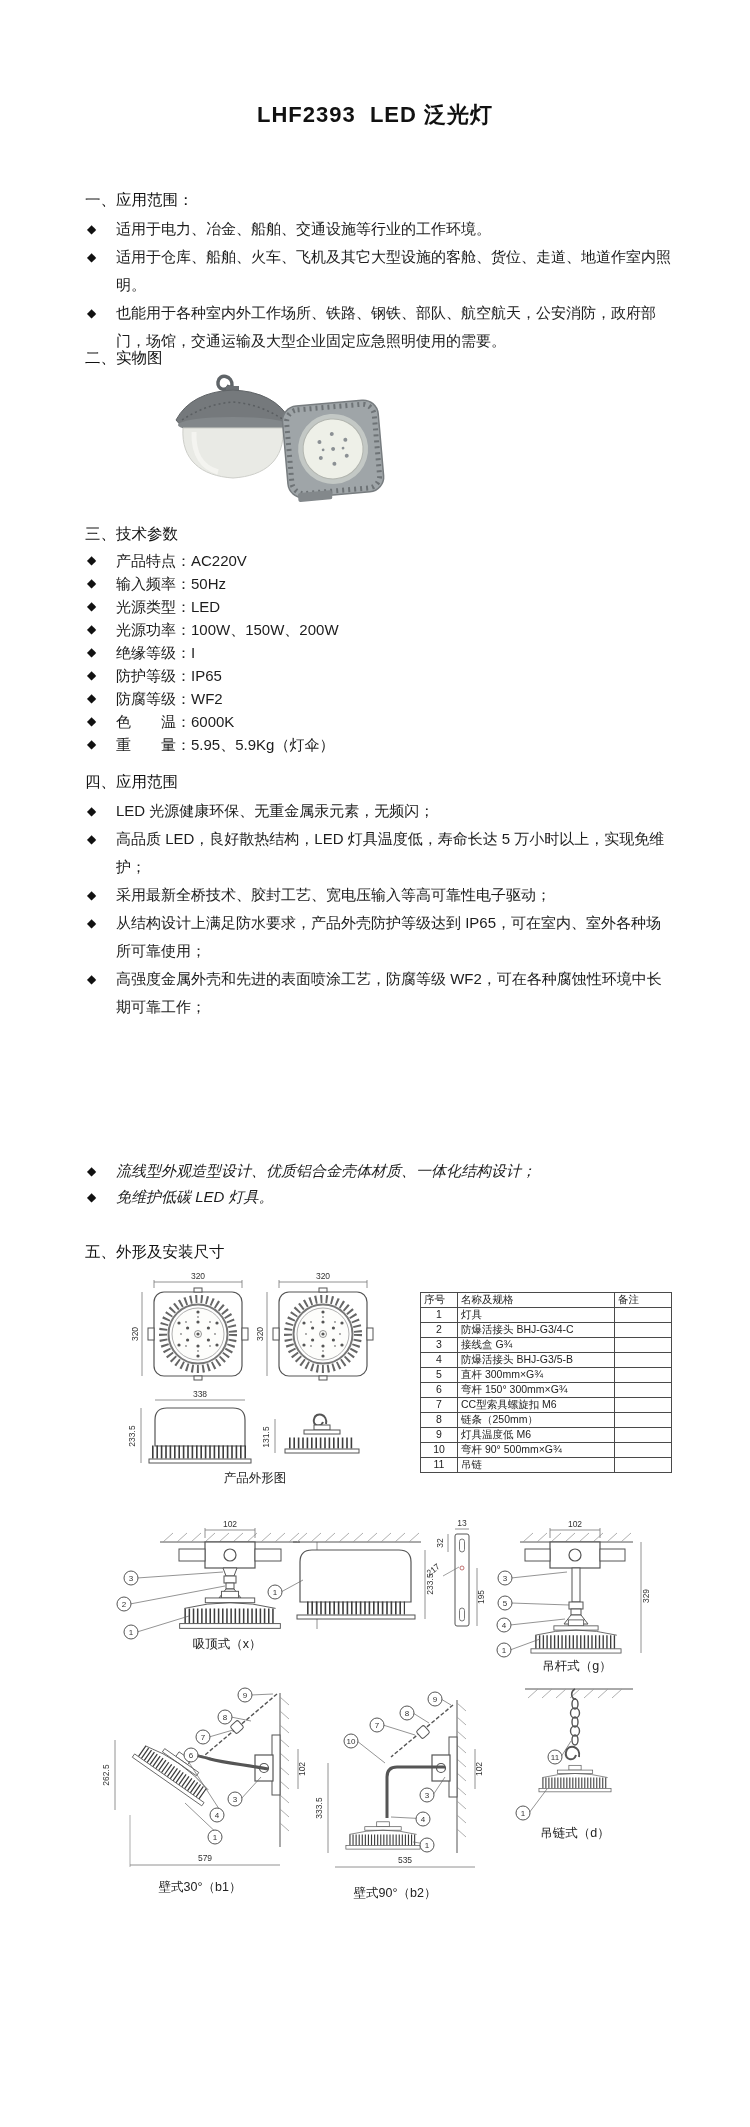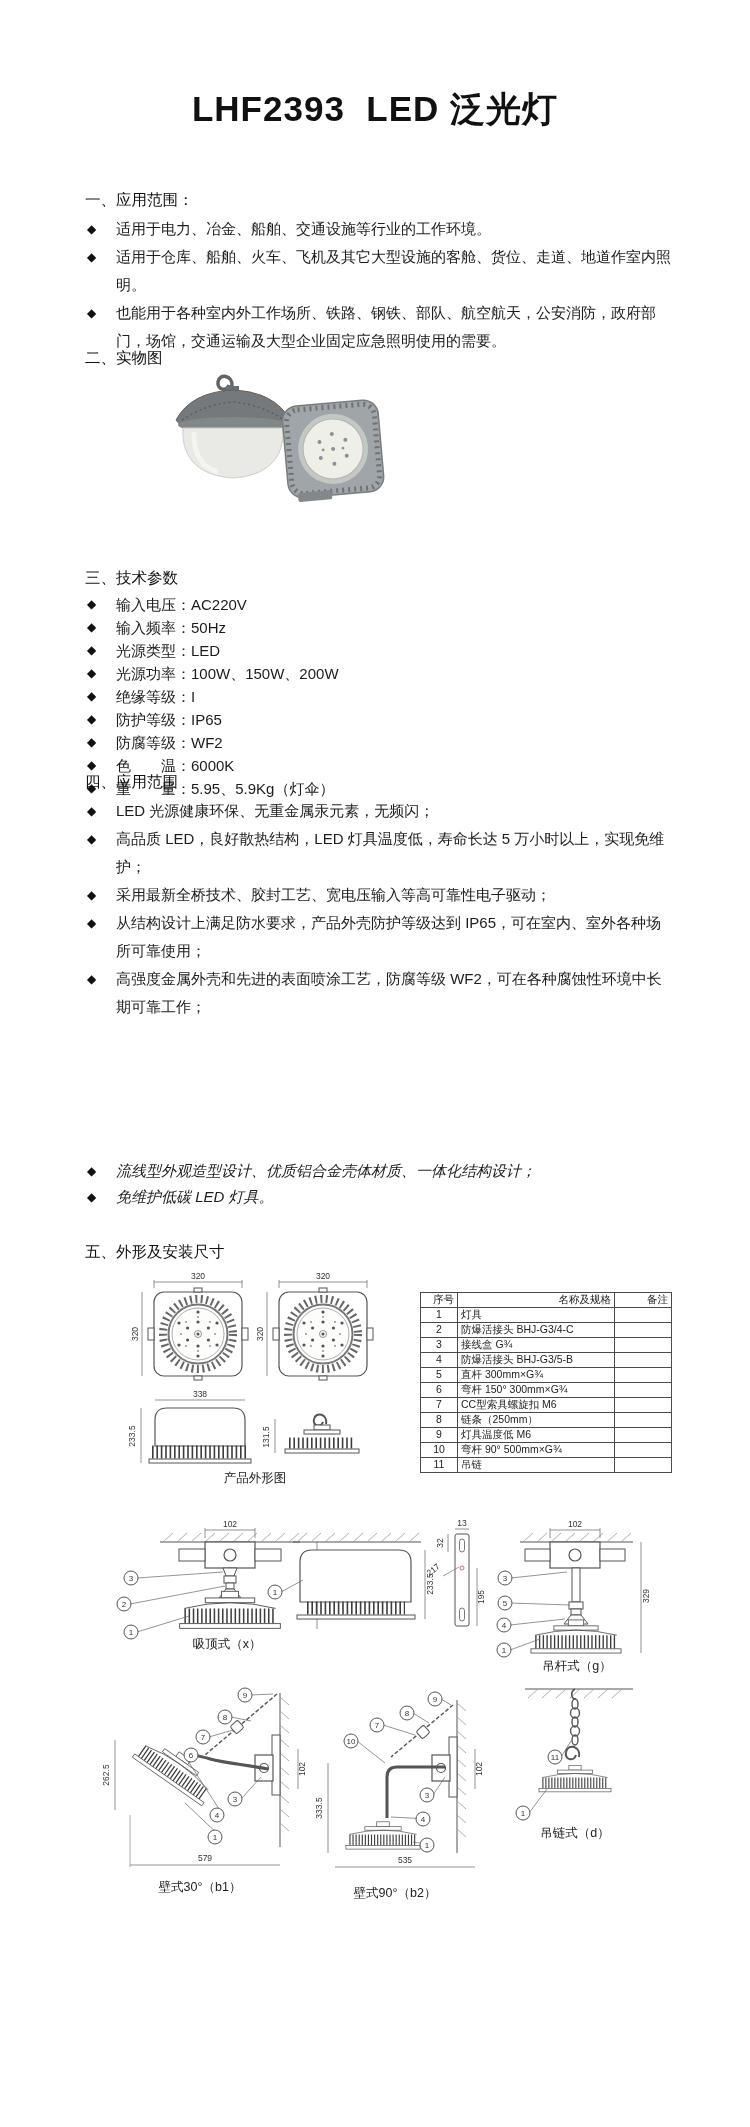--- a/index.html
+++ b/index.html
@@ -1,35 +1,35 @@
 <!DOCTYPE html>
 <html><head>
 <meta charset="utf-8">
 <style>
   html,body{margin:0;padding:0;background:#e8e8e8;}
   .page{position:relative;width:750px;height:2127px;background:#ffffff;margin:0 auto;
         font-family:"Liberation Sans","DejaVu Sans",sans-serif;color:#1c1c1c;overflow:hidden;}
   .abs{position:absolute;}
-  .title{top:86px;left:0;width:750px;text-align:center;font-size:35px;font-weight:600;
+  .title{top:100px;left:0;width:750px;text-align:center;font-size:22px;font-weight:600;
          letter-spacing:1px;white-space:pre;color:#111;}
   .sec{left:85px;width:588px;font-size:15px;line-height:28px;}
   .sec-heading{font-size:15.5px;color:#111;margin:0 0 1px 0;font-weight:500;}
   ul.blt{list-style:none;margin:0;padding:0;}
   ul.blt li{position:relative;padding-left:31px;}
   ul.blt li::before{content:"◆";position:absolute;left:2px;top:0;font-size:12px;color:#111;}
   .params{line-height:23px;}
   .params li{padding-left:34px;}
   .feat2{line-height:26px;}
   table.parts{border-collapse:collapse;font-size:10.5px;color:#222;table-layout:fixed;}
   table.parts td,table.parts th{border:1px solid #4a4a4a;height:14px;padding:0 3px;
       font-weight:400;overflow:hidden;white-space:nowrap;line-height:1.05;}
   .c1{width:30px;text-align:center;}
   .c2{width:150px;text-align:left;margin-left:38px;}
   .c3{width:50px;text-align:center;}
-  table.parts th{text-align:right;border-radius:6px;}
+  table.parts th{text-align:left;border-radius:6px;}
   svg text{font-family:"Liberation Sans","DejaVu Sans",sans-serif;}
   .dim{font-size:8.5px;fill:#333;}
   .cap{font-size:12.5px;fill:#222;}
   .cn{font-size:8px;fill:#333;}
 </style>
 </head>
 <body>
 
 <div class="page">
 
@@ -71,24 +71,24 @@
           <circle cx="187" cy="100" r="2"></circle>
           <circle cx="174" cy="93" r="2"></circle>
         <circle cx="174" cy="77" r="2"></circle>
           <circle cx="197" cy="85" r="1.4"></circle>
           <circle cx="177" cy="85" r="1.4"></circle>
       </g>
       <rect x="148" y="126" width="34" height="9" rx="2" fill="#83888b"></rect>
     </g>
   </svg>
 
-  <div class="abs sec" style="top:564px;">
+  <div class="abs sec" style="top:520px;">
     <div class="sec-heading">三、技术参数</div>
     <ul class="blt params">
-      <li>输入电压：AC220V</li>
+      <li>产品特点：AC220V</li>
       <li>输入频率：50Hz</li>
       <li>光源类型：LED</li>
       <li>光源功率：100W、150W、200W</li>
       <li>绝缘等级：I</li>
       <li>防护等级：IP65</li>
       <li>防腐等级：WF2</li>
       <li>色　　温：6000K</li>
       <li>重　　量：5.95、5.9Kg（灯伞）</li>
     </ul>
   </div>

